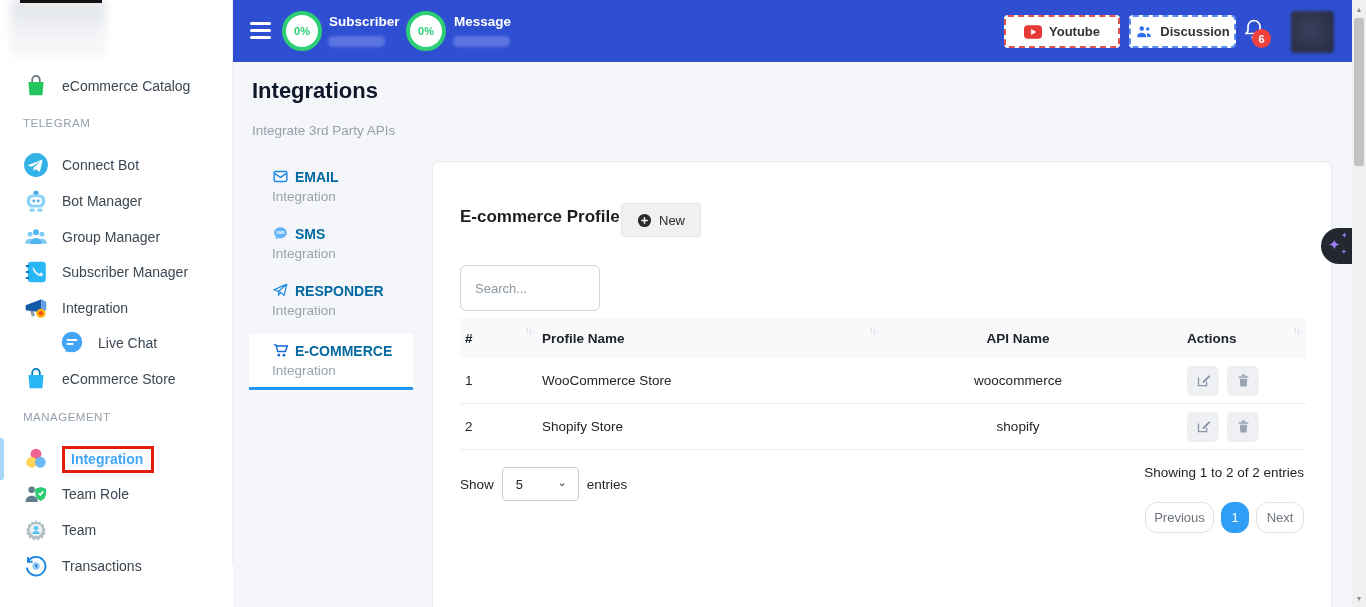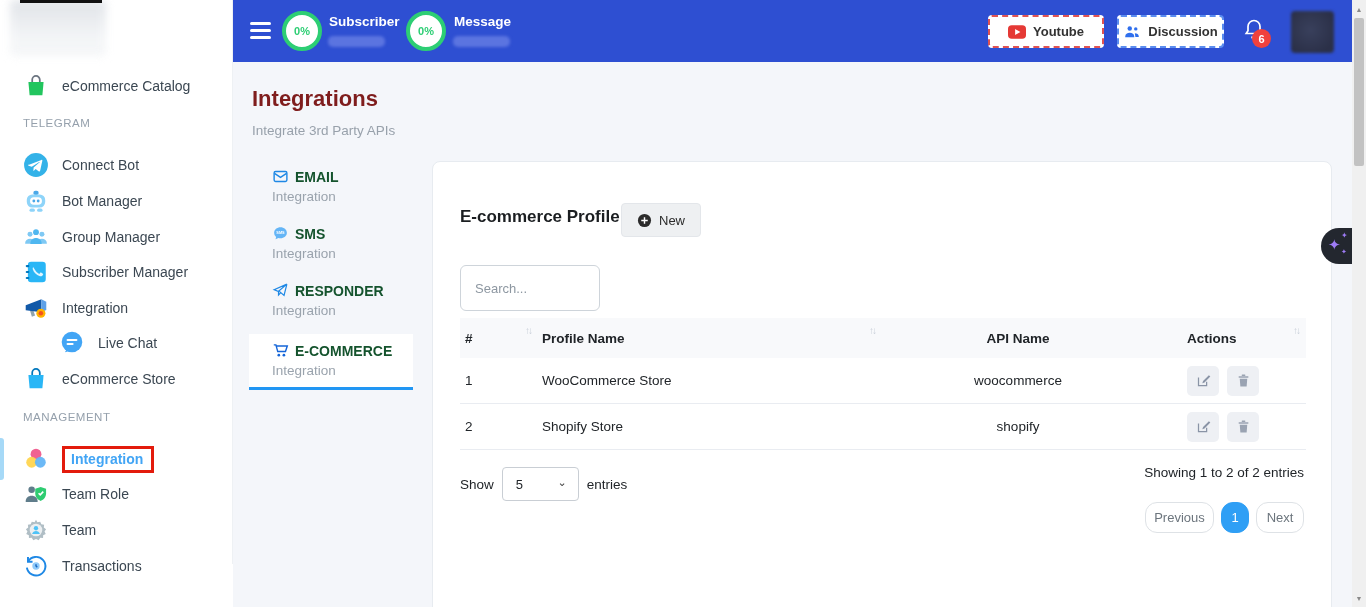--- a/index.html
+++ b/index.html
@@ -30,25 +30,25 @@
   .top-btn { position:absolute; top:15px; height:33px; background:#fff; border-radius:4px; display:flex; align-items:center; justify-content:center; gap:7px; font-size:13px; font-weight:600; color:#333; cursor:pointer; }
   .top-btn.yt { border:2px dashed #e05252; }
   .top-btn.disc { border:2px dashed #5b8def; }
   .bell-wrap { position:absolute; right:84px; top:17px; width:26px; height:30px; cursor:pointer; }
   .bell-wrap svg { width:24px; height:24px; }
   .badge { position:absolute; left:10px; top:12px; width:19px; height:19px; border-radius:50%; background:#f0413c; color:#fff; font-size:11px; font-weight:700; display:flex; align-items:center; justify-content:center; }
   .avatar { position:absolute; right:18px; top:11px; width:43px; height:42px; border-radius:4px; background:radial-gradient(circle at 45% 45%, #39405c, #2b3048 75%); filter:blur(1.5px); cursor:pointer; }
 
   
   .content { position:absolute; left:233px; top:62px; width:1119px; height:545px; background:#f4f6fa; overflow:hidden; z-index:3; }
-  .page-title { position:absolute; left:19px; top:24px; font-size:22px; font-weight:600; color:#7f1d1d; }
+  .page-title { position:absolute; left:19px; top:16px; font-size:22px; font-weight:600; color:#0f172a; }
   .page-subtitle { position:absolute; left:19px; top:61px; font-size:13.5px; color:#98a1ab; }
 
   .subnav-item { position:absolute; left:16px; width:164px; cursor:pointer; }
-  .subnav-title { display:flex; align-items:center; gap:6px; padding-left:23px; font-size:14px; font-weight:700; color:#14532d; }
+  .subnav-title { display:flex; align-items:center; gap:6px; padding-left:23px; font-size:14px; font-weight:700; color:#0369a1; }
   .subnav-title svg { width:17px; height:17px; }
   .subnav-sub { padding-left:23px; font-size:13.5px; color:#9aa3ad; margin-top:4px; }
   .subnav-item.active { background:#fff; border-bottom:3px solid #2196f3; padding-top:8px; padding-bottom:9px; }
 
   
   .card { position:absolute; left:199px; top:99px; width:900px; height:470px; background:#fff; border:1px solid #e7ebf0; border-radius:8px; }
   .panel-title { position:absolute; left:27px; top:45px; font-size:17px; font-weight:700; color:#1b1e21; }
   .new-btn { position:absolute; left:188px; top:41px; height:34px; padding:0 15px; background:#eef0f2; border:1px solid #e3e6ea; border-radius:4px; display:flex; align-items:center; gap:7px; font-size:13px; color:#2b2b2b; cursor:pointer; }
   .new-btn svg { width:15px; height:15px; }
   .search-box { position:absolute; left:27px; top:103px; width:140px; height:46px; border:1px solid #ced4da; border-radius:6px; background:#fff; font-size:13px; color:#495057; padding:0 14px; outline:none; }
@@ -252,31 +252,31 @@
     </div>
     <div class="stat-label" style="left:96px;">Subscriber</div>
     <div class="stat-pill" style="left:95px;"></div>
 
     <div class="stat-circle" style="left:173px;">
       <span>0%</span>
     </div>
     <div class="stat-label" style="left:221px;">Message</div>
     <div class="stat-pill" style="left:220px;"></div>
 
-    <div class="top-btn yt" style="right:248px; width:116px;">
+    <div class="top-btn yt" style="right:232px; width:116px;">
       <span style="display:flex;">
         <svg width="18" height="14" viewBox="0 0 24 18">
             <rect x="0" y="0" width="24" height="18" rx="5" fill="#e53935"></rect>
             <path d="M9.5 5l7 4-7 4z" fill="#fff"></path>
           </svg>
       </span>
       <span>Youtube</span>
     </div>
 
-    <div class="top-btn disc" style="right:128px; width:107px;">
+    <div class="top-btn disc" style="right:116px; width:107px;">
       <span style="display:flex;">
         <svg width="18" height="15" viewBox="0 0 24 20" fill="#2f6fed">
             <circle cx="9" cy="6" r="3"></circle>
             <circle cx="17" cy="6.5" r="2.3"></circle>
             <path d="M3 16.5c0-3 2.6-4.8 6-4.8s6 1.8 6 4.8v1H3z"></path>
             <path d="M15.8 12.2c2.8 0 5.2 1.5 5.2 4.2v1h-4.5z"></path>
           </svg>
       </span>
       <span>Discussion</span>
     </div>

